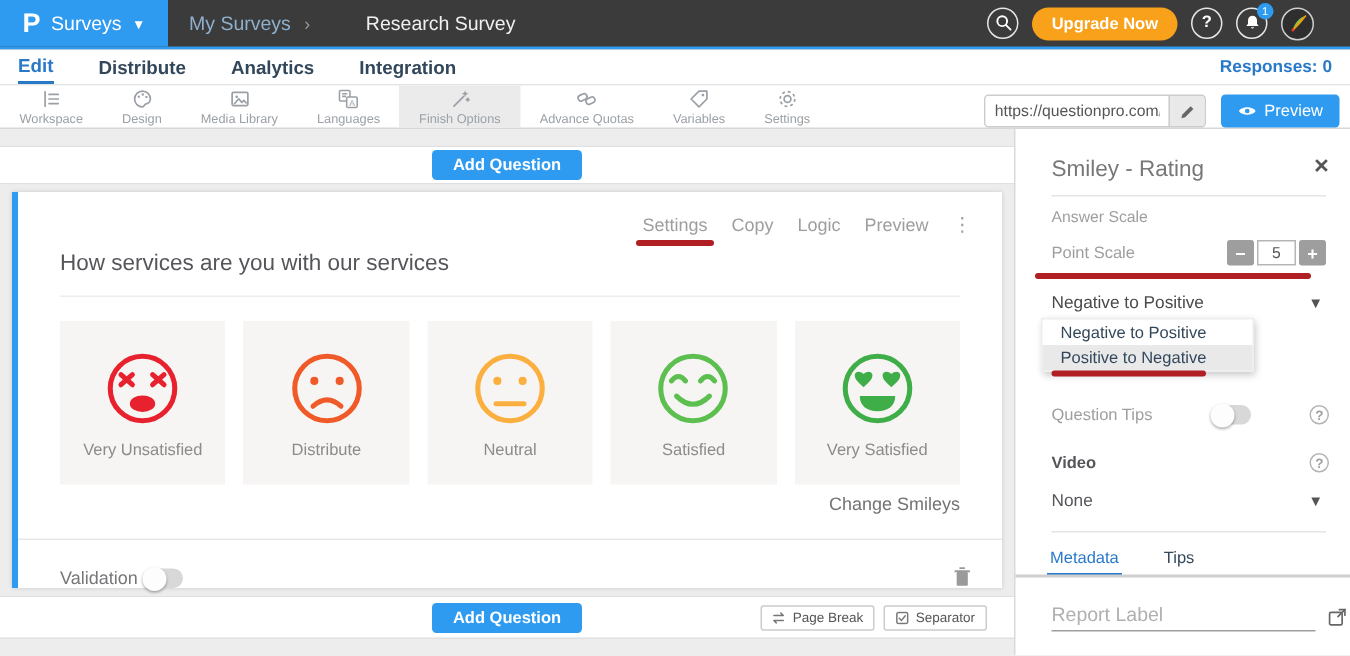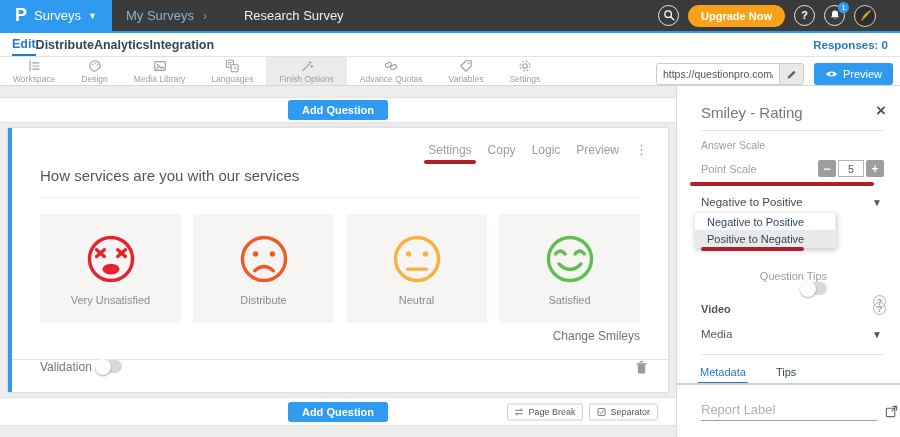--- a/index.html
+++ b/index.html
@@ -26,21 +26,21 @@
   .upgrade-btn { background:#f9a11b; color:#fff; font-size:11px; font-weight:bold;
                  border:none; border-radius:12px; padding:5px 13px; cursor:pointer; }
   .badge { position:absolute; top:-4px; right:-5px; width:11px; height:11px; background:#2e9bf0;
            border-radius:50%; font-size:7.5px; font-weight:normal; color:#fff;
            display:flex; align-items:center; justify-content:center; }
   .avatar { width:22px; height:22px; border-radius:50%; border:1.5px solid #cfcfcf; background:#2e2e2e;
             display:flex; align-items:center; justify-content:center; overflow:hidden; cursor:pointer; }
 
   
   .nav { position:absolute; top:33px; left:0; right:0; height:24px; background:#fff;
-         border-bottom:1px solid #e3e3e3; display:flex; align-items:stretch; padding:0 12px; }
+         border-bottom:1px solid #e3e3e3; display:flex; align-items:stretch; padding:0 12px; gap:30px; }
   .nav-item { font-size:12.5px; font-weight:bold; color:#33475b; display:flex; align-items:center; cursor:pointer; }
   .nav-item.active { color:#2979c9; border-bottom:2px solid #2979c9; }
   .responses { margin-left:auto; color:#2979c9; font-size:11.5px; font-weight:bold; align-self:center; }
 
   
   .toolbar { position:absolute; top:57px; left:0; right:0; height:29px; background:#fff;
              border-bottom:1px solid #d7d7d7; display:flex; align-items:flex-end; }
   .tool-item { display:flex; flex-direction:column; align-items:center; justify-content:center;
                padding:2px 13px 1px; gap:1px; cursor:pointer; }
   .tool-item.active { background:#ebebeb; }
@@ -69,21 +69,21 @@
                             height:4px; background:#b01f24; border-radius:2px; }
   .q-dots { color:#9e9e9e; font-size:13px; cursor:pointer; }
   .q-title { margin:10px 28px 0; font-size:15px; color:#55565a; padding-bottom:13px;
              border-bottom:1px solid #ececec; }
   .smiley-row { display:flex; gap:12px; margin:16px 28px 0; }
   .smiley-card { flex:1; height:109px; background:#f7f5f3; display:flex; flex-direction:column;
                  align-items:center; justify-content:center; gap:8px; cursor:pointer; }
   .smiley-label { font-size:11px; color:#8b8b8b; }
   .change-link { text-align:right; margin:6px 28px 0; font-size:12px; color:#737373; cursor:pointer; }
   .validation-row { position:absolute; bottom:0; left:0; right:0; height:33px;
-                    border-top:1px solid #e7e7e7; display:flex; align-items:flex-start;
+                    border-top:1px solid #e7e7e7; display:flex; align-items:flex-end;
                     padding:0 20px 0 28px; gap:4px; }
   .validation-label { font-size:12px; color:#77777a; }
   .toggle { width:26px; height:13px; background:#d8d8d8; border-radius:7px; position:relative; cursor:pointer; }
   .toggle .knob { position:absolute; left:-1px; top:-1.5px; width:16px; height:16px; background:#fdfdfd;
                   border-radius:50%; box-shadow:0 1px 2px rgba(0,0,0,.35); }
   .trash-btn { margin-left:auto; cursor:pointer; display:flex; }
   .bottom-band { margin-top:5px; height:29px; background:#fff; border-top:1px solid #e0e0e0;
                  border-bottom:1px solid #e0e0e0; position:relative; display:flex;
                  align-items:center; justify-content:center; }
   .band-right { position:absolute; right:18px; top:50%; transform:translateY(-50%); display:flex; gap:6px; }
@@ -111,21 +111,21 @@
                    align-items:center; font-size:11.5px; color:#4a4a4a; cursor:pointer; }
   .select-caret { margin-left:auto; color:#555; font-size:10px; }
   .sb-menu { position:absolute; left:17px; top:126px; width:142px; background:#fff;
              border:1px solid #ededed; box-shadow:1px 2px 5px rgba(0,0,0,.22); z-index:5; }
   .sb-option { height:17px; font-size:11px; color:#33475b; padding-left:12px;
                display:flex; align-items:center; cursor:pointer; }
   .sb-option.highlighted { background:#e9e9e9; }
   .red-line-2 { position:absolute; left:24px; top:161px; width:103px; height:4px;
                 background:#b01f24; border-radius:2px; z-index:6; }
   .sb-tips-row { position:absolute; left:24px; right:14px; top:184px; display:flex;
-                 align-items:center; font-size:11px; color:#9e9e9e;flex-direction:column; }
+                 align-items:center; font-size:11px; color:#9e9e9e; }
   .sb-tips-row .toggle { margin-left:40px; }
   .help-circle { margin-left:auto; width:13px; height:13px; border:1px solid #b5b5b5; border-radius:50%;
                  color:#9e9e9e; font-size:9px; font-weight:bold; display:flex; align-items:center;
                  justify-content:center; cursor:pointer; }
   .sb-video-row { position:absolute; left:24px; right:14px; top:216px; display:flex; align-items:center; }
   .sb-video-label { font-size:11px; font-weight:bold; color:#55565a; }
   .sb-none-row { position:absolute; left:24px; right:18px; top:242px; display:flex; align-items:center;
                  font-size:11.5px; color:#55565a; cursor:pointer; }
   .sb-div2 { position:absolute; left:24px; right:16px; top:268px; border-top:1px solid #e5e5e5; }
   .sb-tabs { position:absolute; left:21px; top:277px; height:21px; display:flex; gap:26px; }
@@ -326,20 +326,29 @@
         </div>
         <div class="smiley-card" style="color: rgb(92, 191, 80);">
           <svg width="54" height="54" viewBox="0 0 64 64" fill="none" stroke="currentColor" stroke-width="4" stroke-linecap="round">
             <circle cx="32" cy="32" r="25.5"></circle>
             <path d="M15 26 Q20.5 19 26 26"></path>
             <path d="M38 26 Q43.5 19 49 26"></path>
             <path d="M19 38 Q32 51 45 38"></path>
           </svg>
           <span class="smiley-label">Satisfied</span>
         </div>
+        <div class="smiley-card" style="color: rgb(63, 174, 73);">
+          <svg width="54" height="54" viewBox="0 0 64 64" fill="none" stroke="currentColor" stroke-width="4" stroke-linecap="round">
+            <circle cx="32" cy="32" r="25.5"></circle>
+            <path d="M21 31 C17 27 14 25 14 21.5 C14 18.5 18 17.5 21 20.5 C24 17.5 28 18.5 28 21.5 C28 25 25 27 21 31 Z" fill="currentColor" stroke="none"></path>
+            <path d="M43 31 C39 27 36 25 36 21.5 C36 18.5 40 17.5 43 20.5 C46 17.5 50 18.5 50 21.5 C50 25 47 27 43 31 Z" fill="currentColor" stroke="none"></path>
+            <path d="M18 38 H46 C46 46 40 50 32 50 C24 50 18 46 18 38 Z" fill="currentColor" stroke="none"></path>
+          </svg>
+          <span class="smiley-label">Very Satisfied</span>
+        </div>
       </div>
 
       <div class="change-link">Change Smileys</div>
 
       <div class="validation-row">
         <span class="validation-label">Validation</span>
         <span class="toggle">
             <span class="knob"></span>
           </span>
         <span class="trash-btn">
@@ -406,21 +415,21 @@
         </span>
       <span class="help-circle">?</span>
     </div>
 
     <div class="sb-video-row">
       <span class="sb-video-label">Video</span>
       <span class="help-circle">?</span>
     </div>
 
     <div class="sb-none-row">
-      <span>Media</span>
+      <span>None</span>
       <span class="select-caret">▼</span>
     </div>
 
     <div class="sb-div2"></div>
 
     <div class="sb-tabs">
       <span class="sb-tab active">Metadata</span>
       <span class="sb-tab">Tips</span>
     </div>
     <div class="sb-tabs-underline"></div>

